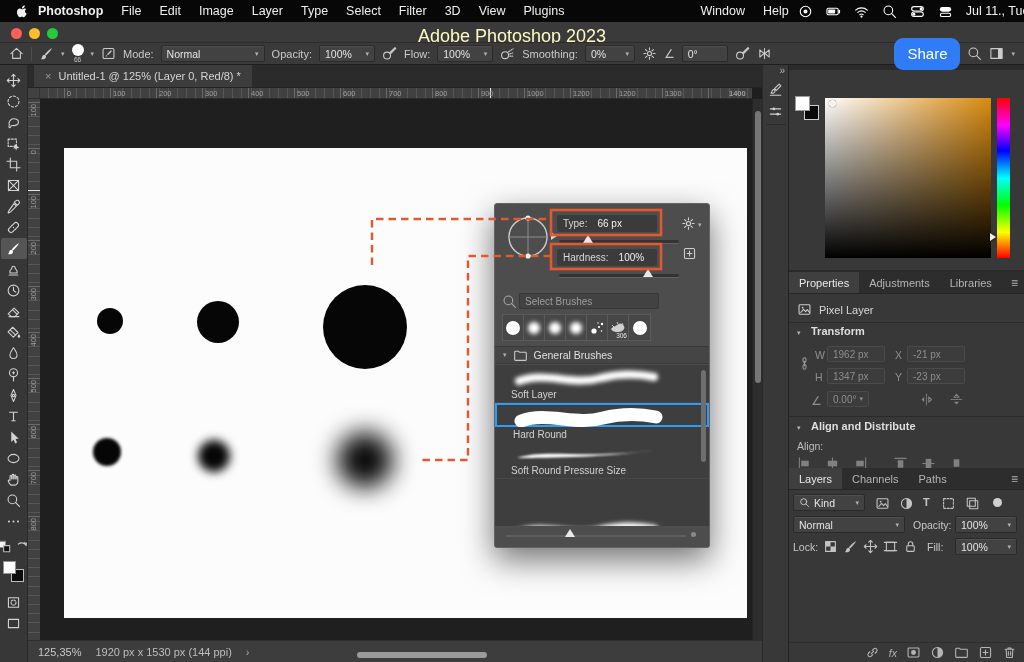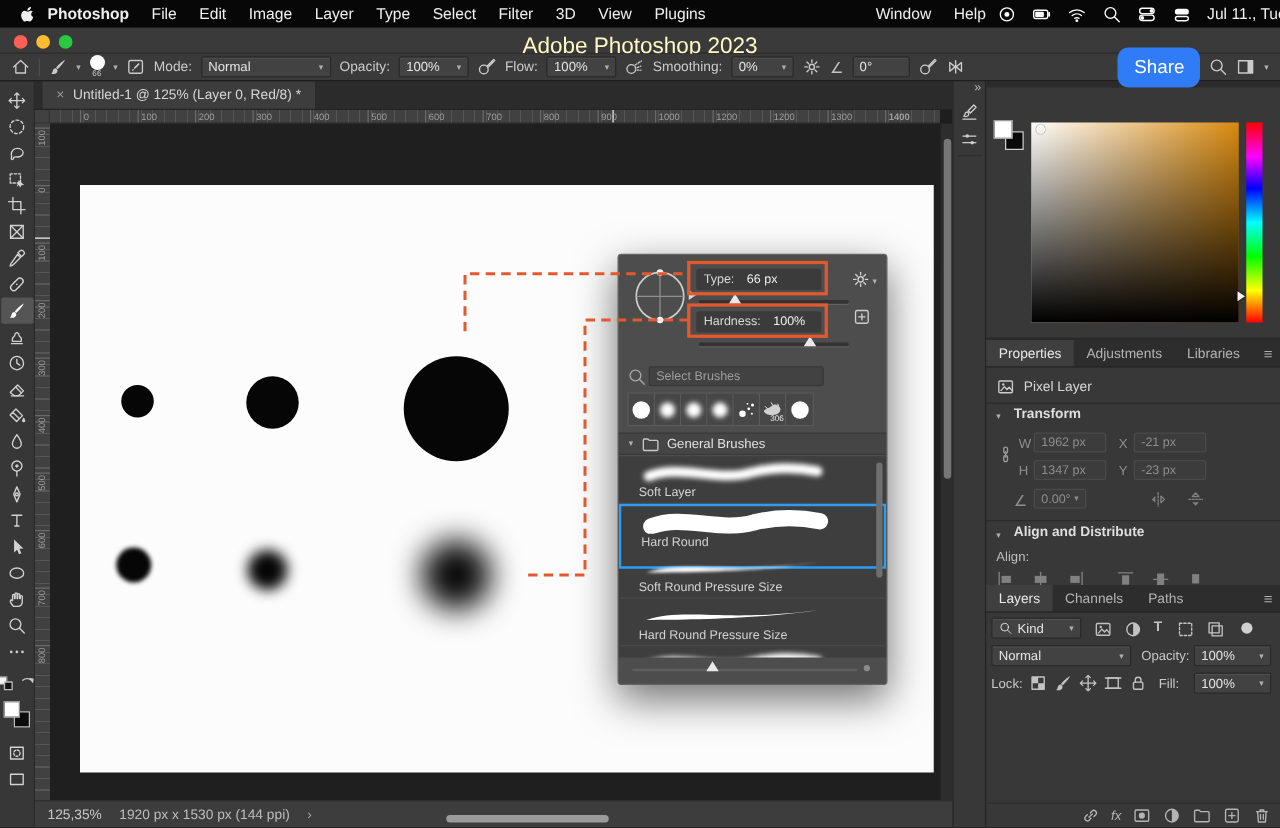--- a/index.html
+++ b/index.html
@@ -103,21 +103,21 @@
   #bp-recents{position:absolute;left:7px;top:110px;height:27px;display:flex;border:1px solid #5a5a5a}
   .rcell{width:21px;height:25px;border-right:1px solid #5a5a5a;background:#474747;display:flex;align-items:center;justify-content:center;position:relative}
   .rcell:last-child{border-right:none}
   .rc-hard{width:14px;height:14px;border-radius:50%;background:#fff}
   .rc-soft{width:12px;height:12px;border-radius:50%;background:#fff;filter:blur(2.2px)}
   .rc-badge{position:absolute;right:1px;bottom:1px;font-size:6.5px;color:#e8e8e8}
   #bp-group{position:absolute;left:0;top:142px;width:214px;height:18px;background:#454545;border-top:1px solid #3a3a3a;border-bottom:1px solid #3a3a3a;display:flex;align-items:center;gap:6px;padding-left:8px;font-size:10.5px;color:#e0e0e0}
   #bp-list{position:absolute;left:0;top:161px;width:214px;height:161px;background:#3e3e3e;overflow:hidden}
   .bitem{position:absolute;left:0;width:214px;height:38px;border-bottom:1px solid #484848;padding:2px 0 0 16px}
   .bitem .bname{position:absolute;left:16px;top:24px;font-size:10px;color:#d2d2d2}
-  .bitem.selected{border:2px solid var(--sel-blue);height:52px}
+  .bitem.selected{border:2px solid var(--sel-blue);height:24px}
   #bp-list-scroll{position:absolute;right:3px;top:166px;width:5px;height:92px;background:#6f6f6f;border-radius:3px}
   #bp-bottom-track{position:absolute;left:11px;top:331px;width:180px;height:2px;background:#5e5e5e}
   #bp-bottom-dot{position:absolute;left:196px;top:328px;width:5px;height:5px;border-radius:50%;background:#8a8a8a}
   #tip-pointer{position:absolute;left:56px;top:28px;width:0;height:0;border-top:4px solid transparent;border-bottom:4px solid transparent;border-left:6px solid #d8d8d8}
 
   
   #overlay{position:absolute;left:0;top:0;z-index:60;pointer-events:none}
 </style>
 </head>
 <body>
@@ -482,21 +482,21 @@
     <span class="hlab" style="left: 441px;">900</span>
     <span class="htick" style="left: 484px;"></span>
     <span class="hlab" style="left: 487px;">1000</span>
     <span class="htick" style="left: 530px;"></span>
     <span class="hlab" style="left: 533px;">1200</span>
     <span class="htick" style="left: 576px;"></span>
     <span class="hlab" style="left: 579px;">1200</span>
     <span class="htick" style="left: 622px;"></span>
     <span class="hlab" style="left: 625px;">1300</span>
     <span class="htick" style="left: 668px;"></span>
-    <span class="hlab" style="left: 671px; font-weight: bold;">1400</span>
+    <span class="hlab" style="left: 689px; font-weight: bold;">1400</span>
   </div>
 <div id="ruler-v">
     <span class="cursor-tick-v" style="top:91px"></span>
     <span class="vtick" style="top: 3px;"></span>
     <span class="vlab" style="top: 5px;">100</span>
     <span class="vtick" style="top: 49px;"></span>
     <span class="vlab" style="top: 51px;">0</span>
     <span class="vtick" style="top: 95px;"></span>
     <span class="vlab" style="top: 97px;">100</span>
     <span class="vtick" style="top: 141px;"></span>
@@ -883,26 +883,20 @@
           <path d="M8 14 C 34 4, 62 19, 90 11 C 110 6, 128 7, 143 10" fill="none" stroke="#fff" stroke-width="13" stroke-linecap="round"></path>
         </svg>
         <span class="bname">Hard Round</span>
       </div>
       <div class="bitem" style="top: 76px;">
         <svg width="150" height="20" viewBox="0 0 150 20" style="filter:blur(1.3px)">
           <path d="M6 15 C 36 5, 70 17, 144 7 C 100 14, 40 15, 6 15 Z" fill="#fff"></path>
         </svg>
         <span class="bname">Soft Round Pressure Size</span>
       </div>
-      <div class="bitem" style="top: 114px;">
-        <svg width="150" height="20" viewBox="0 0 150 20">
-          <path d="M6 15 C 36 5, 70 17, 144 7 C 100 14, 40 15, 6 15 Z" fill="#fff"></path>
-        </svg>
-        <span class="bname">Hard Round Pressure Size</span>
-      </div>
       <div class="bitem" style="top: 152px;">
         <svg width="150" height="20" viewBox="0 0 150 20" style="filter:blur(2.2px)">
           <path d="M8 14 C 34 4, 62 19, 90 11 C 110 6, 128 7, 143 10" fill="none" stroke="#fff" stroke-width="8" stroke-linecap="round"></path>
         </svg>
       </div>
     </div>
   <span id="bp-list-scroll"></span>
   <div id="bp-bottom-track"></div>
   <span class="slider-thumb" style="left:70px;top:325px"></span>
   <span id="bp-bottom-dot"></span>

